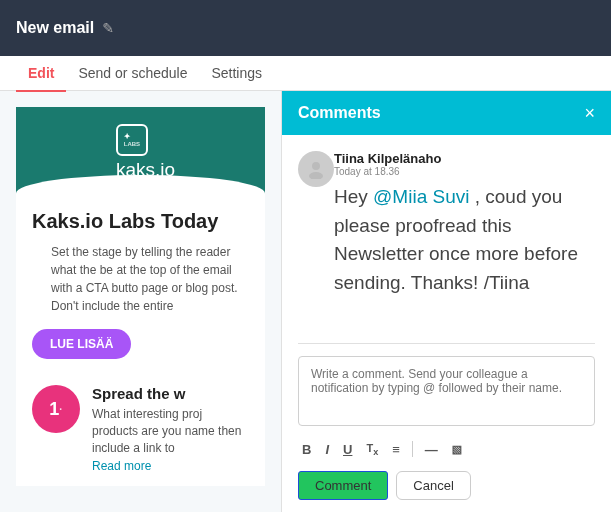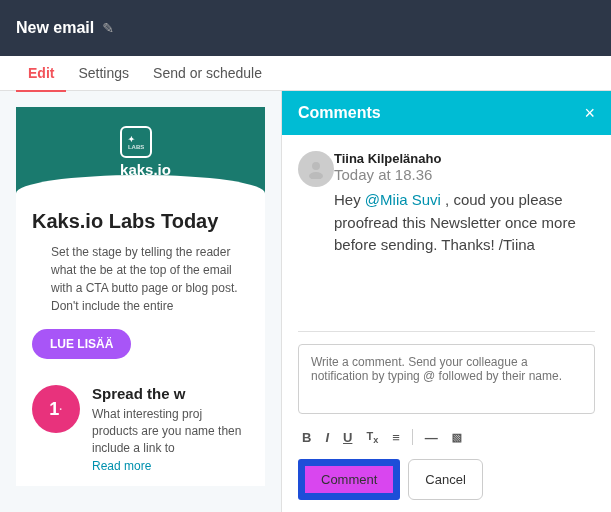--- a/index.html
+++ b/index.html
@@ -224,26 +224,26 @@
       display: flex; align-items: center; justify-content: center;
       color: #666;
       font-size: 14px;
     }
     .comment-content .comment-author {
       font-size: 13px;
       font-weight: 600;
       color: #222;
     }
     .comment-content .comment-time {
-      font-size: 15px;
+      font-size: 10px;
       color: #888;
       margin-bottom: 6px;
     }
     .comment-content .comment-text {
-      font-size: 15px;
+      font-size: 19px;
       color: #444;
       line-height: 1.5;
     }
     .mention {
       color: #0091ae;
       font-weight: 500;
     }
 
     .divider {
       height: 1px;
@@ -288,22 +288,22 @@
       width: 1px; height: 16px;
       background: #ccc;
       margin: 0 2px;
     }
     .comment-actions {
       display: flex;
       gap: 8px;
       margin-top: 8px;
     }
     .btn-comment {
-      background: #d946ef;
-      border: 7px solid #1d4ed8;
+      background: #22c55e;
+      border: 1px solid #1d4ed8;
       border-radius: 3px;
       padding: 6px 16px;
       font-size: 13px;
       cursor: pointer;
       color: #333;
     }
     .btn-cancel {
       background: #fff;
       border: 1px solid #ccc;
       border-radius: 6px;
@@ -316,38 +316,38 @@
 </head>
 <body>
 
 <div class="top-header">
   <span class="top-header-title">New email</span>
   <span class="edit-icon">✎</span>
 </div>
 
 <div class="tab-bar">
   <div class="tab active">Edit</div>
+  <div class="tab">Send or schedule</div>
   <div class="tab">Settings</div>
-  <div class="tab">Send or schedule</div>
 </div>
 
 <div class="main-area">
 
   <div class="email-editor">
     <div class="email-preview">
 
       <div class="email-header-img">
         <div class="logo-container">
           <div class="logo-icon">
             <div>
               <div style="font-size:8px;font-weight:bold;color:#fff;">✦</div>
               <div style="font-size:6px;color:rgba(255,255,255,0.8);">LABS</div>
             </div>
           </div>
-          <span style="color:#fff;font-size:15px;font-weight:bold;">kaks.io</span>
+          <span style="color:#fff;font-size:19px;font-weight:normal;">kaks.io</span>
         </div>
         <div class="wave-bottom"></div>
       </div>
 
       <div class="email-body">
         <div class="email-title">Kaks.io Labs Today</div>
         <div class="email-text">Set the stage by telling the reader what the be at the top of the email with a CTA butto page or blog post. Don't include the entire</div>
         <div class="cta-button">LUE LISÄÄ</div>
 
         <div class="email-section">

